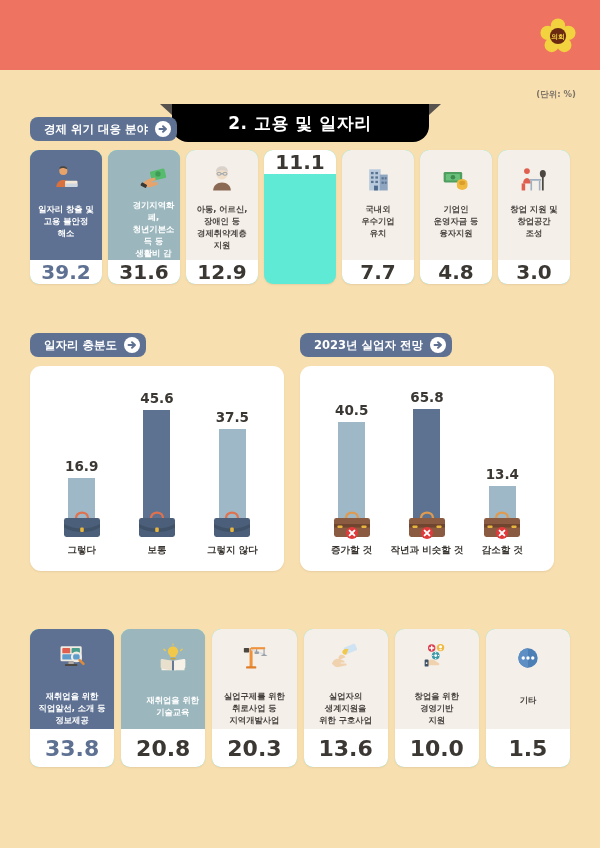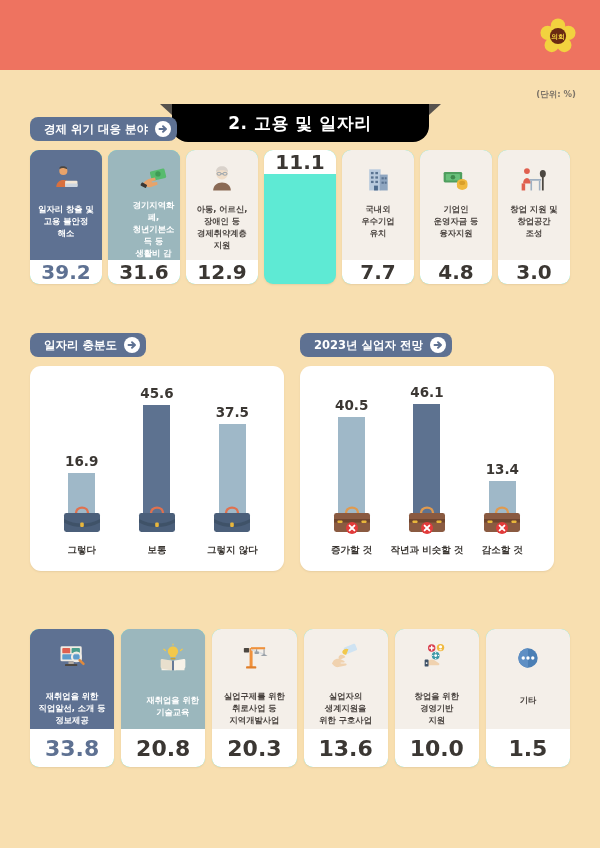--- a/index.html
+++ b/index.html
@@ -178,21 +178,21 @@
   .bargroup {
     width: 72px;
     display: flex;
     flex-direction: column;
     align-items: center;
   }
   .barval { font-size: 13.5px; font-weight: bold; color: #3b3733; margin-bottom: 4px; }
   .bar { width: 27px; background: #9fb8c8; }
   .bar.dark { background: #5d7290; }
   .caseicon { margin-top: -12px; position: relative; z-index: 2; }
-  .barlabel { margin-top: 5px; font-size: 9.5px; font-weight: bold; color: #3b3733; white-space: nowrap; }
+  .barlabel { font-size: 9.5px; font-weight: bold; color: #3b3733; white-space: nowrap; }
 
   
   .sec3 { position: absolute; top: 620px; left: 30px; width: 540px; }
   .sec3-cards { display: flex; gap: 7px; margin-top: 9px; }
   .card6 { width: 85px; }
   .card6 .top { height: 100px; padding: 12px 5px 6px; gap: 12px; }
   .card6 .val { height: 38px; font-size: 22px; }
 </style>
 </head>
 <body>
@@ -406,21 +406,21 @@
               <rect x="5" y="12" width="36" height="19" rx="2.4" fill="#8a5a41"></rect>
               <path d="M5 18h36v3.6H5z" fill="#6f452f"></path>
               <rect x="8.5" y="19.4" width="5" height="2.6" rx=".8" fill="#e8b63c"></rect>
               <rect x="32.5" y="19.4" width="5" height="2.6" rx=".8" fill="#e8b63c"></rect>
               <circle cx="23" cy="27" r="6" fill="#e23b3b"></circle>
               <path d="m20.6 24.6 4.8 4.8m0-4.8-4.8 4.8" stroke="#fff" stroke-width="1.9" stroke-linecap="round"></path>
             </svg></div>
         <div class="barlabel">증가할 것</div>
       </div>
         <div class="bargroup">
-        <div class="barval">46.1</div>
+        <div class="barval">65.8</div>
         <div class="bar dark" style="height:109px"></div>
         <div class="caseicon"><svg viewBox="0 0 46 34" width="46" height="34">
               <path d="M17 12c0-3.2 2.6-5.4 6-5.4s6 2.2 6 5.4" fill="none" stroke="#e09a4e" stroke-width="2.4" stroke-linecap="round"></path>
               <rect x="5" y="12" width="36" height="19" rx="2.4" fill="#8a5a41"></rect>
               <path d="M5 18h36v3.6H5z" fill="#6f452f"></path>
               <rect x="8.5" y="19.4" width="5" height="2.6" rx=".8" fill="#e8b63c"></rect>
               <rect x="32.5" y="19.4" width="5" height="2.6" rx=".8" fill="#e8b63c"></rect>
               <circle cx="23" cy="27" r="6" fill="#e23b3b"></circle>
               <path d="m20.6 24.6 4.8 4.8m0-4.8-4.8 4.8" stroke="#fff" stroke-width="1.9" stroke-linecap="round"></path>
             </svg></div>

